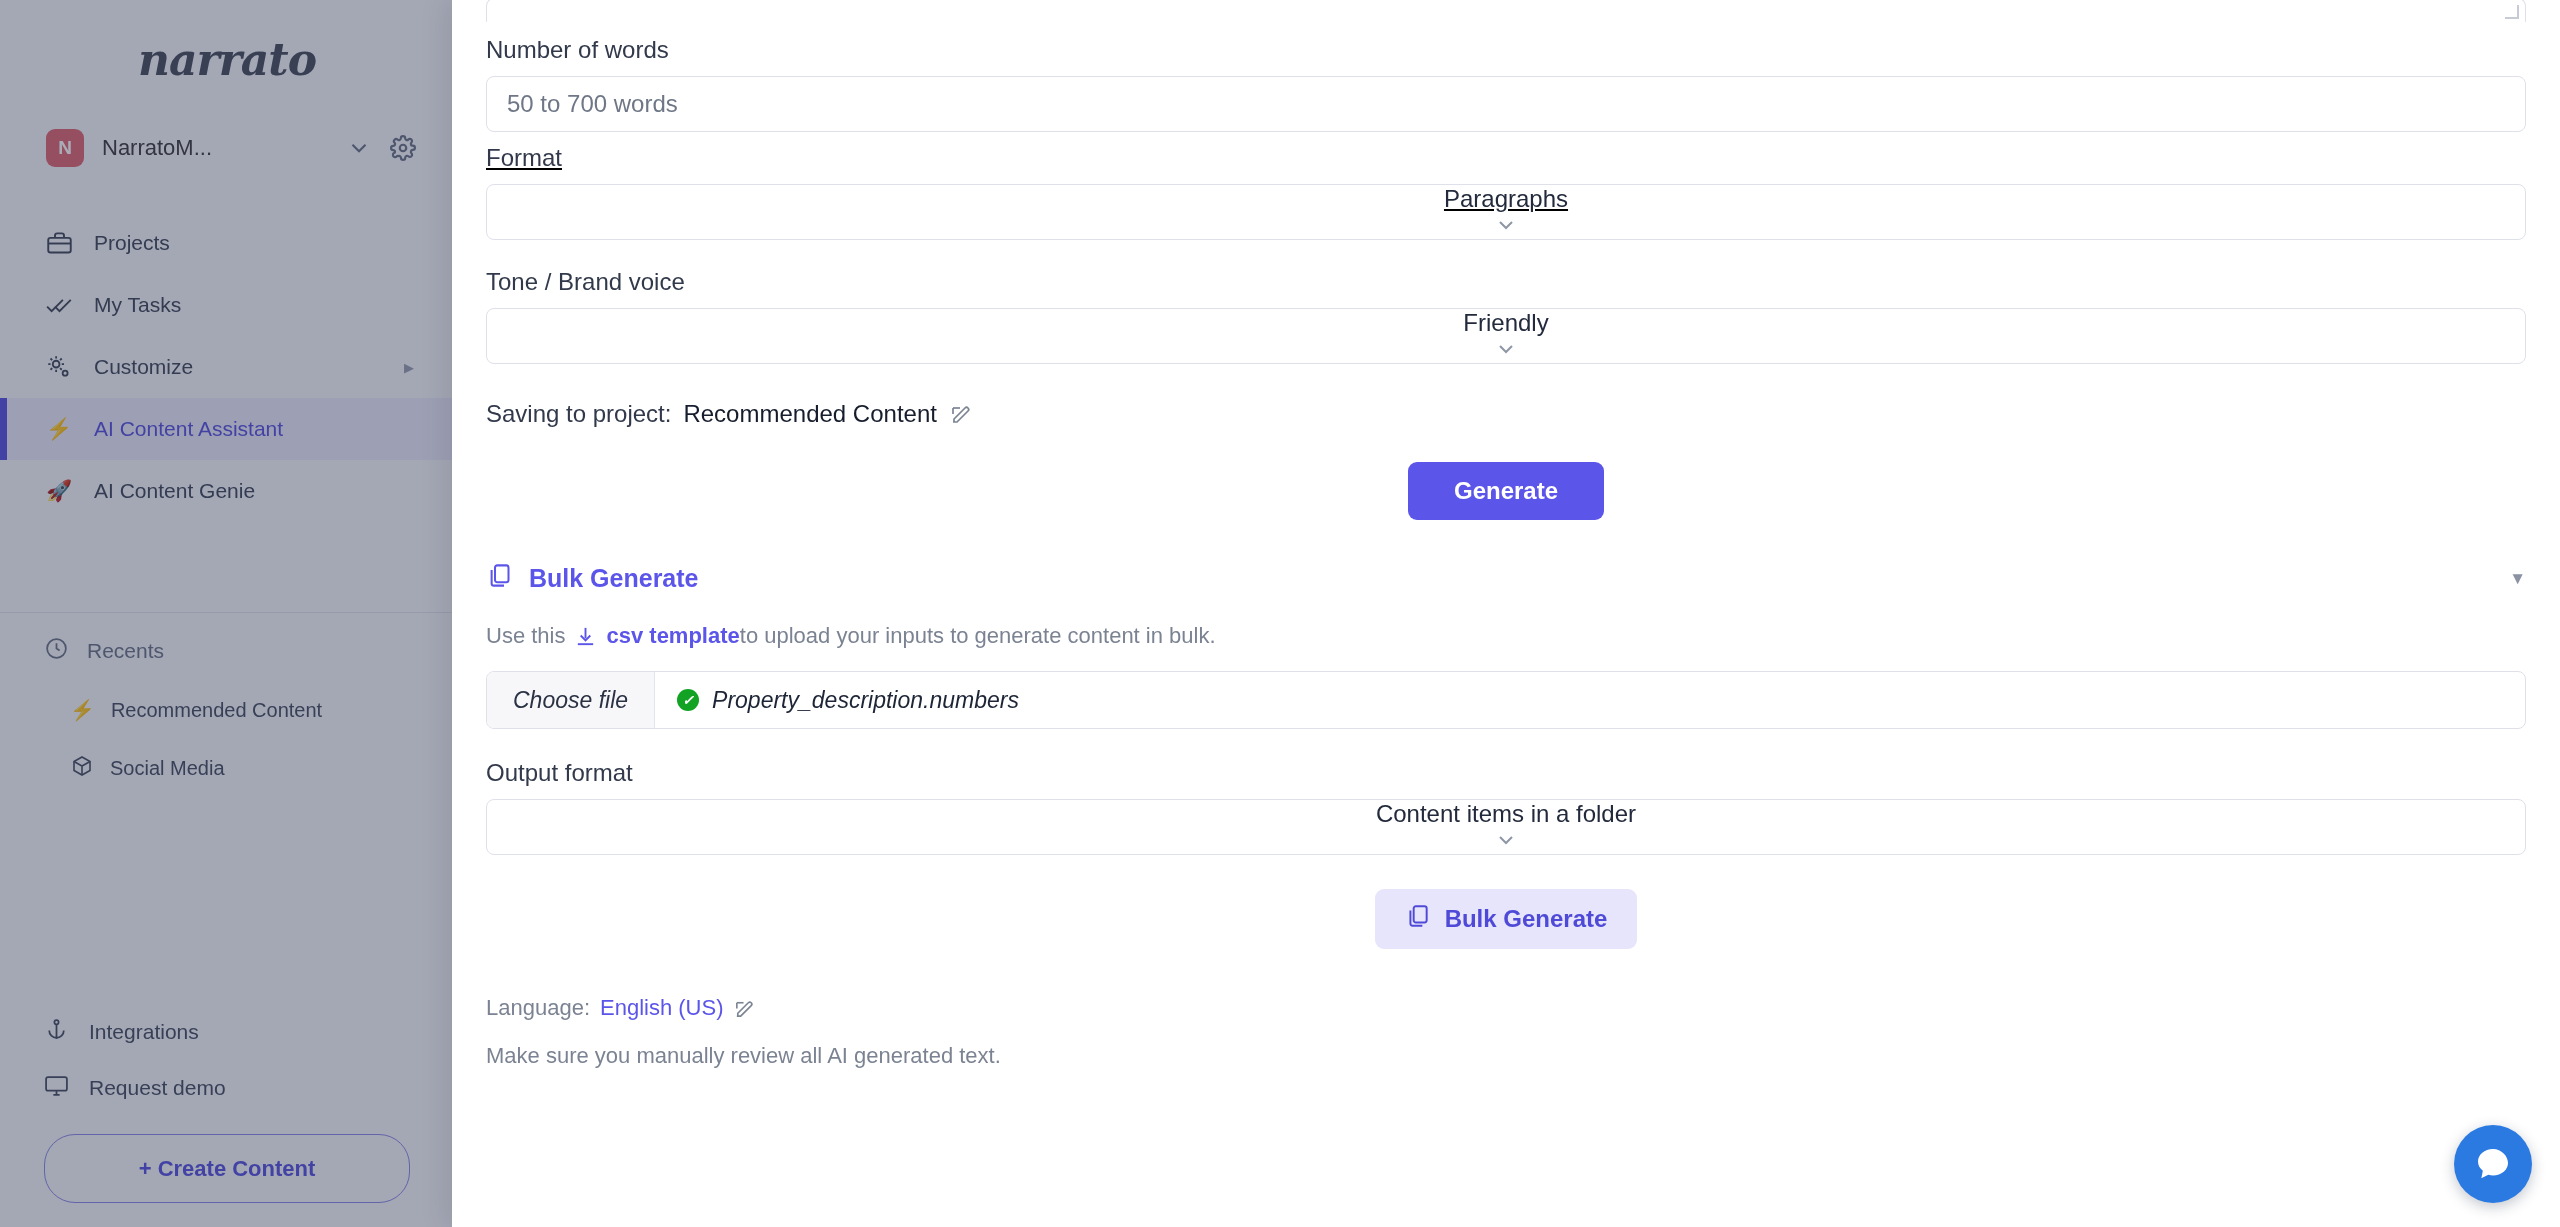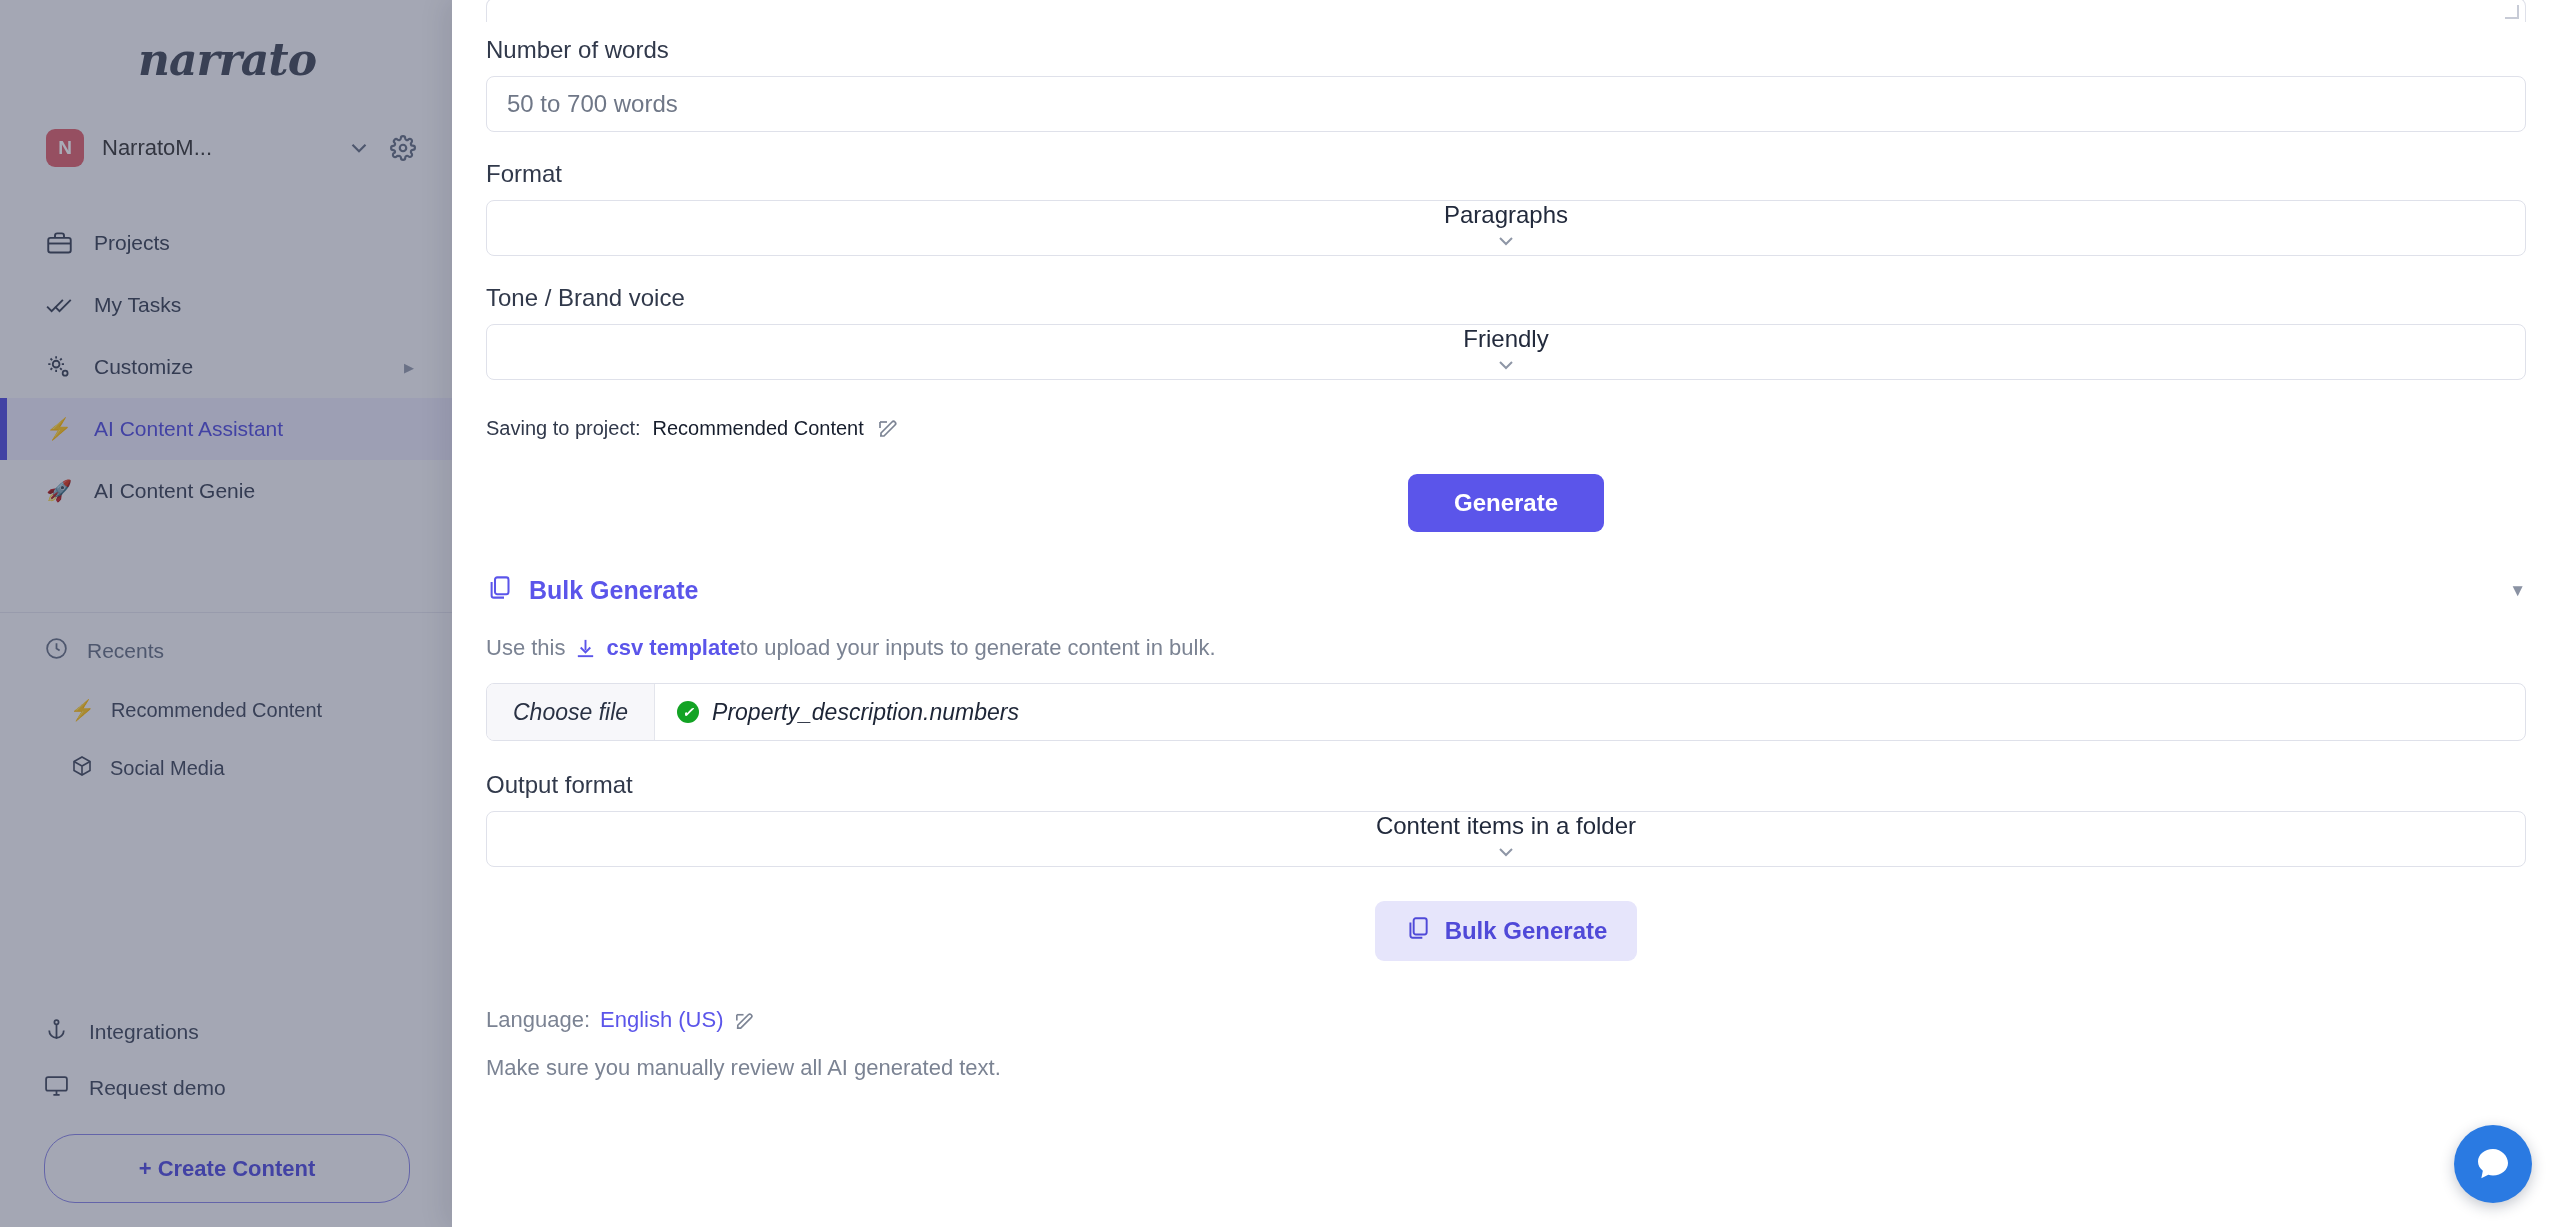--- a/index.html
+++ b/index.html
@@ -188,21 +188,21 @@
   }
   .cut-textarea::after {
     content: ""; position: absolute; right: 6px; bottom: 3px;
     width: 12px; height: 12px;
     border-right: 2px solid #c7cbd6; border-bottom: 2px solid #c7cbd6;
     transform: skewX(0deg);
   }
 
   .save-row {
     display: flex; align-items: center; gap: 12px;
-    font-size: 20px; color: #31394b; margin-top: 36px;
+    font-size: 24px; color: #31394b; margin-top: 36px;
   }
   .save-row .proj-name { color: #161d2c; font-weight: 500; }
   .icon-btn { color: #7c8494; display: flex; align-items: center; cursor: pointer; }
 
   .gen-row { display: flex; justify-content: center; margin-top: 34px; }
   .btn-generate {
     background: #5b55ea; color: #ffffff;
     border: none; border-radius: 9px;
     font-size: 24px; font-weight: 600;
     padding: 15px 46px; cursor: pointer;
@@ -463,21 +463,21 @@
   <div id="panel">
     <div id="panel-inner">
 
       <div class="cut-textarea"></div>
 
       <div style="margin-top:14px;">
         <div class="fld-label">Number of words</div>
         <div class="fld-box placeholder">50 to 700 words</div>
       </div>
 
-      <div style="margin-top:28px;">
+      <div style="margin-top:12px;text-decoration:underline;">
         <div class="fld-label">Format</div>
         <div class="fld-box fld-select">
           <span>Paragraphs</span>
           <span class="sel-caret">
             <svg width="24" height="24" viewBox="0 0 24 24" fill="none" stroke="currentColor" stroke-width="2">
                 <path d="M6 9l6 6 6-6"></path>
               </svg>
           </span>
         </div>
       </div>

